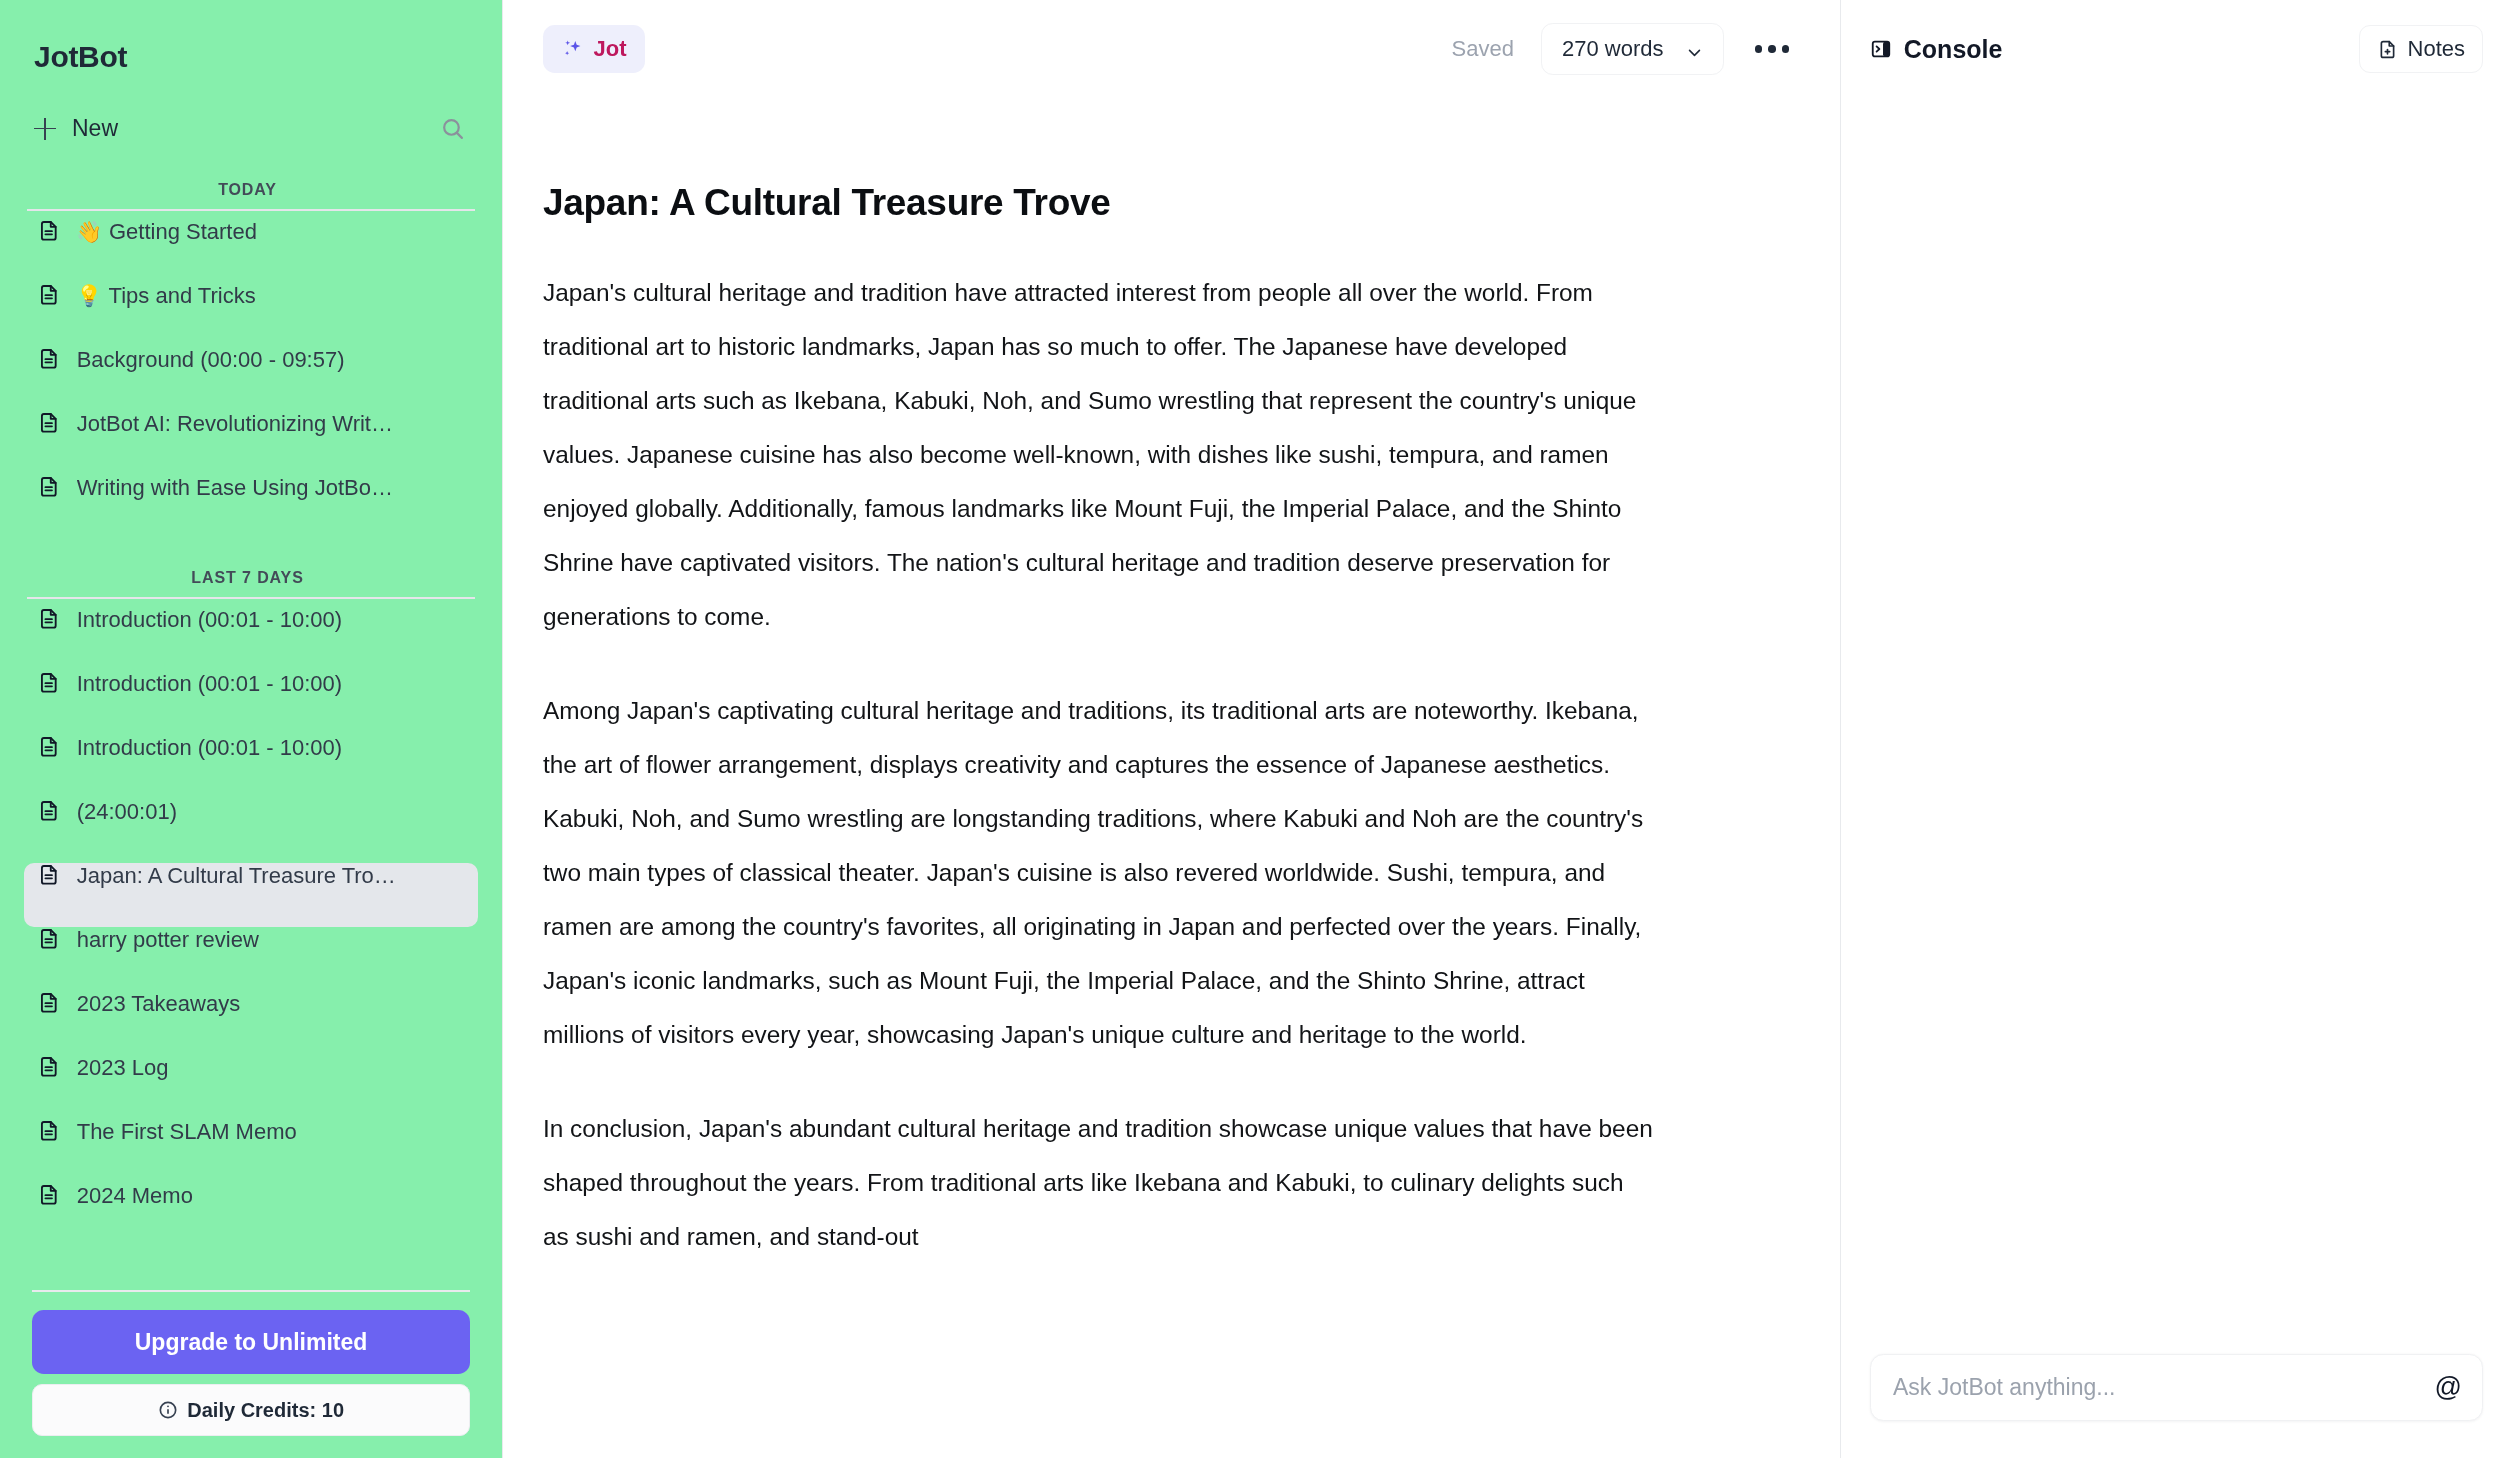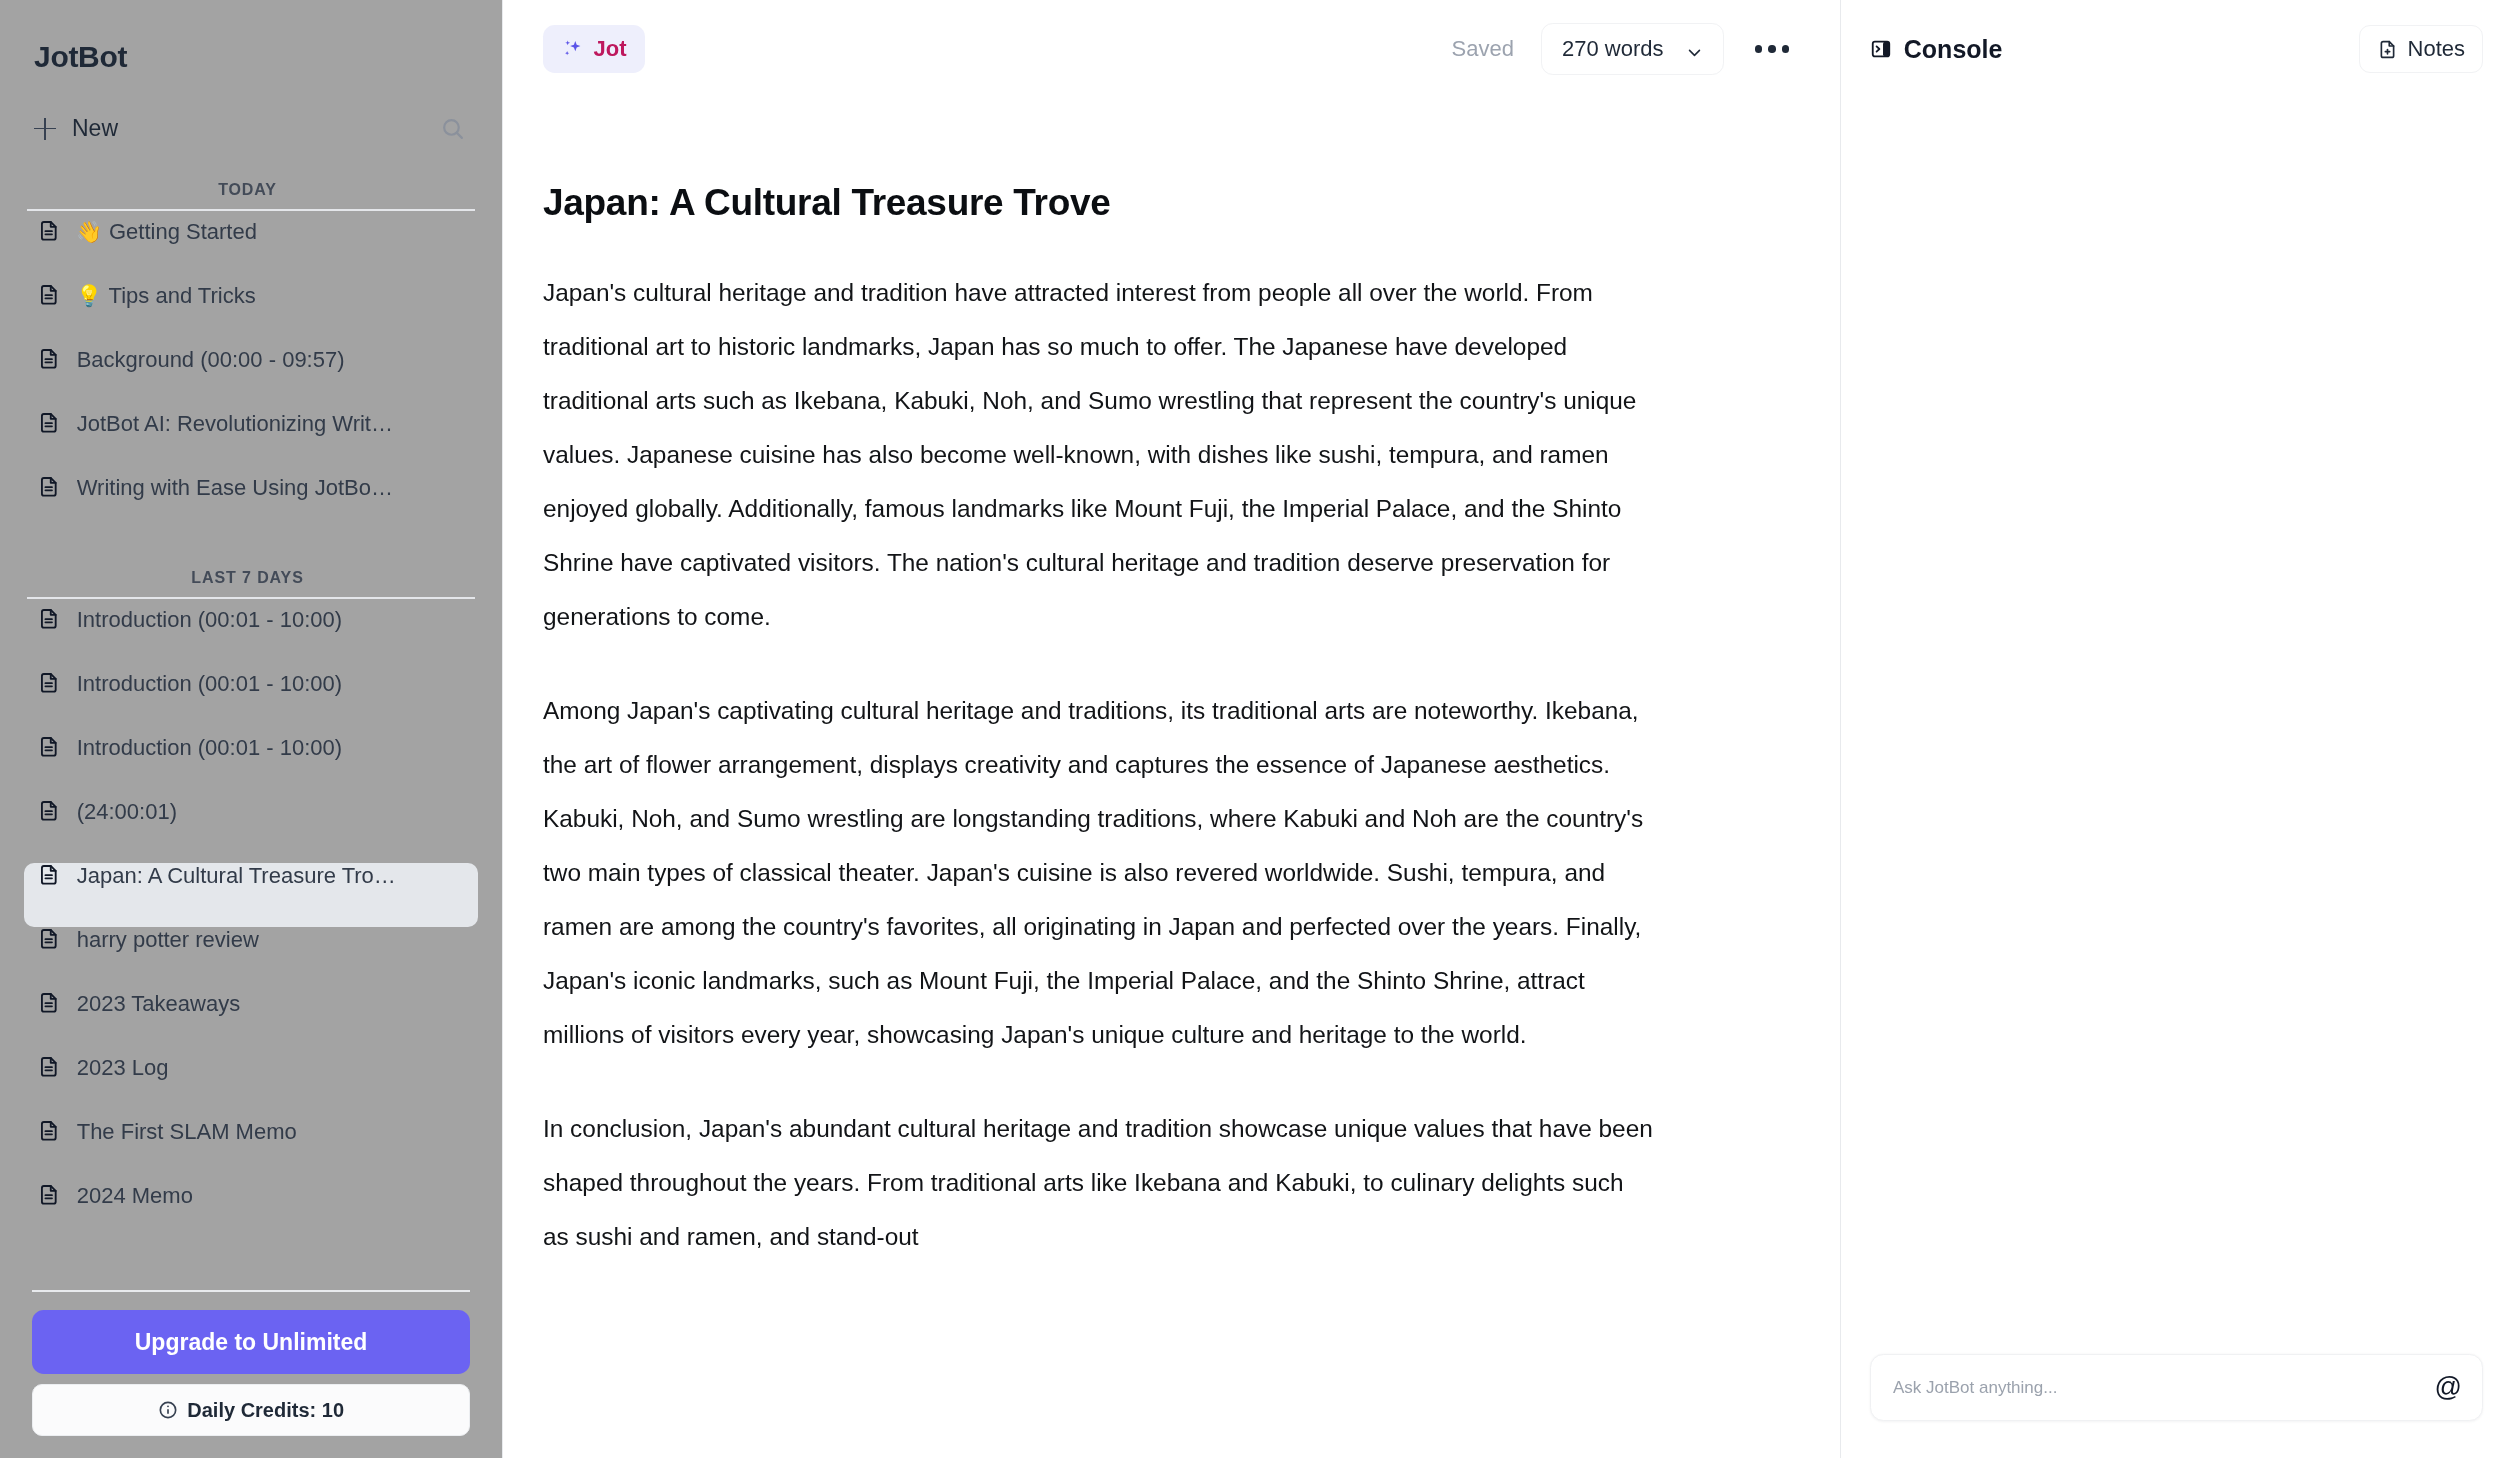--- a/index.html
+++ b/index.html
@@ -7,21 +7,21 @@
     width: 2512px; height: 1458px;
     background: #ffffff;
     font-family: "Liberation Sans", sans-serif;
     overflow: hidden;
   }
   .app { display: flex; width: 2512px; height: 1458px; }
 
   
   .sidebar {
     width: 503px; height: 1458px;
-    background: #a3a3a3;
+    background: #86efac;
     border-right: 1.7px solid #e8eaed;
     display: flex; flex-direction: column;
     flex: 0 0 503px;
     position: relative;
   }
   .brand {
     padding: 40px 0 0 34px;
     font-size: 30px; font-weight: 700; color: #1f2937;
     letter-spacing: -0.3px;
   }
@@ -186,21 +186,21 @@
     border: 1.7px solid #f0f1f3; border-radius: 13.5px;
     background: #ffffff;
     box-shadow: 0 0.8px 2.5px rgba(16,24,40,0.05);
     display: flex; align-items: center;
   }
   .ask-input {
     flex: 1 1 auto; height: 100%;
     border: none; outline: none; background: transparent;
     padding: 0 59px 0 22px;
     font-family: "Liberation Sans", sans-serif;
-    font-size: 17px; color: #1f2937;
+    font-size: 23px; color: #1f2937;
   }
   .ask-input::placeholder { color: #9ba2ad; }
   .at-btn {
     position: absolute; right: 15px; top: 50%; transform: translateY(-50%);
     background: none; border: none; cursor: pointer;
     font-family: "Liberation Sans", sans-serif;
     font-size: 27px; color: #111827; line-height: 1;
     padding: 3.4px 5px;
   }
 </style>

